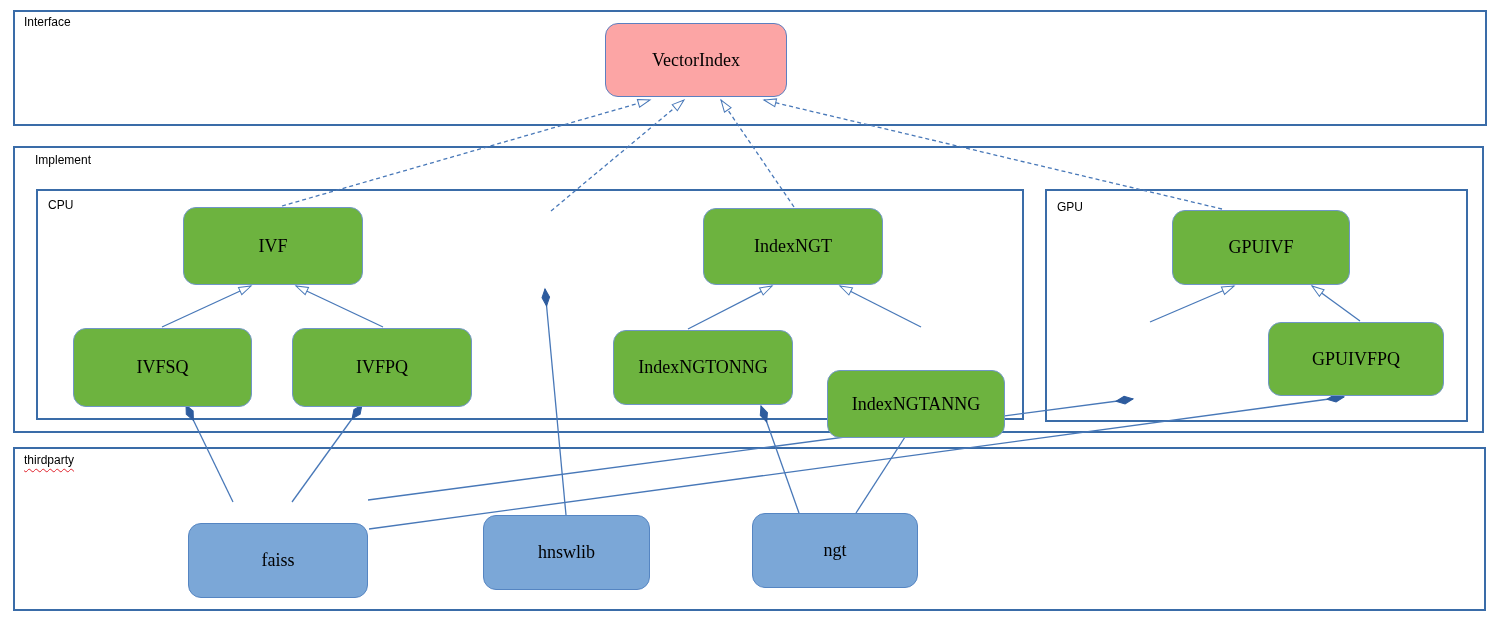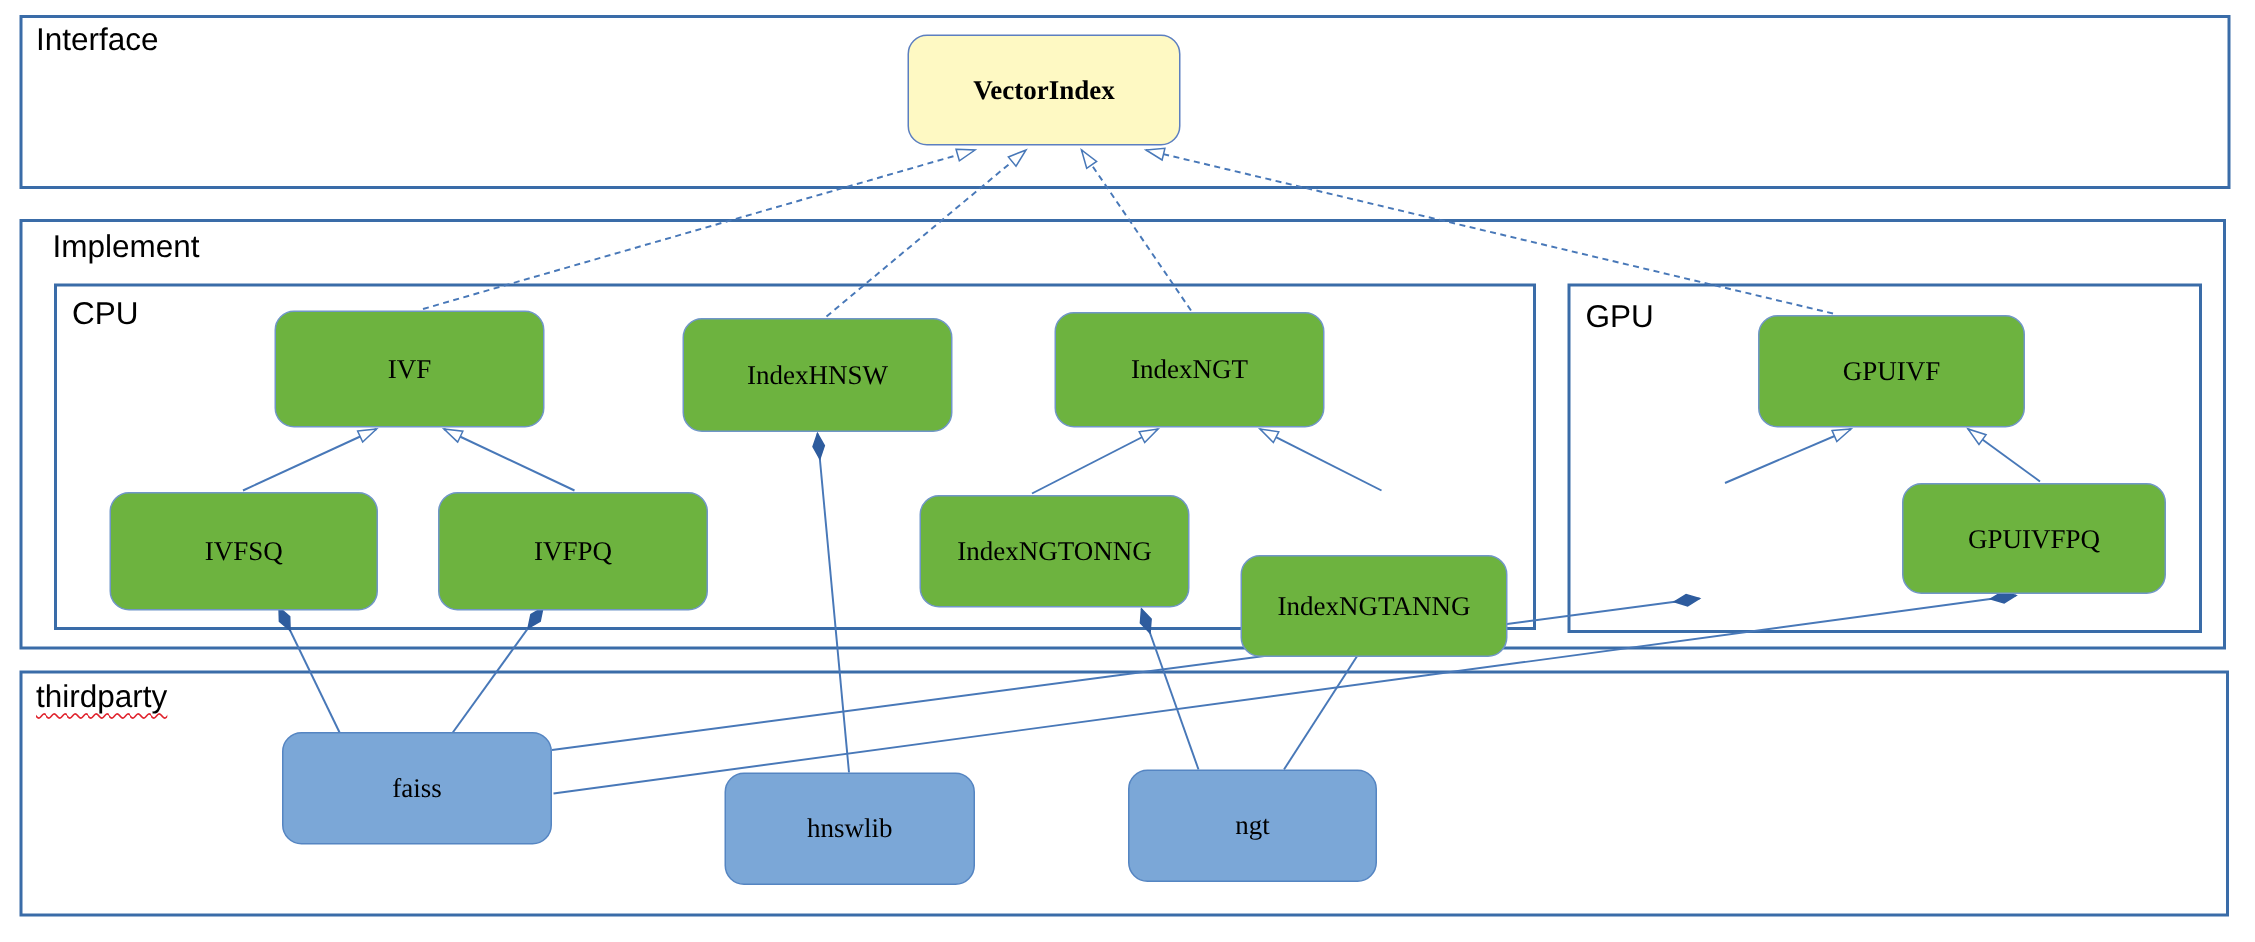--- a/index.html
+++ b/index.html
@@ -5,37 +5,37 @@
   html,body { margin:0; padding:0; background:#fff; }
   #canvas {
     position:relative; width:1503px; height:628px; background:#ffffff;
     font-family:"Liberation Sans", sans-serif; overflow:hidden;
   }
   .container {
     position:absolute; border:2px solid #3a6ca8; background:transparent;
     box-sizing:border-box; z-index:1;
   }
   .clabel {
-    position:absolute; top:7px; left:11px; font-size:21px; color:#000;
+    position:absolute; top:7px; left:11px; font-size:12px; color:#000;
     z-index:4; white-space:nowrap;
   }
   .wavy {
     text-decoration-line:underline; text-decoration-style:wavy;
     text-decoration-color:#e0232d; text-decoration-thickness:1px;
     text-underline-offset:4px;
   }
   #edges { position:absolute; left:0; top:0; z-index:2; pointer-events:none; }
   .node {
     position:absolute; display:flex; align-items:center; justify-content:center;
     font-family:"Liberation Serif", serif; font-size:18px; color:#000;
     border-radius:13px; box-sizing:border-box; z-index:3; text-align:center;
   }
   .green { background:#6db33f; border:1.5px solid #7096c8; }
   .blue  { background:#7ba7d7; border:1.5px solid #5585c2; }
-  .pink  { background:#fef9c3; border:1.5px solid #5c7fc0;font-weight:bold; }
+  .pink  { background:#fca5a5; border:1.5px solid #5c7fc0; }
   .edge  { stroke:#4878b8; stroke-width:1.3; fill:none; }
   .dashed{ stroke-dasharray:4 3; }
 </style>
 </head>
 <body>
 
 <div id="canvas">
 
   <div class="container" style="left:13px; top:10px; width:1474px; height:116px;"></div>
   <span class="clabel" style="left:24px; top:15px;">Interface</span>
@@ -79,27 +79,26 @@
     <line class="edge" x1="368" y1="500" x2="1133" y2="399" marker-end="url(#dia)"></line>
     <line class="edge" x1="369" y1="529" x2="1344" y2="397" marker-end="url(#dia)"></line>
     <line class="edge" x1="566" y1="515" x2="545" y2="289" marker-end="url(#dia)"></line>
     <line class="edge" x1="799" y1="513" x2="761" y2="406" marker-end="url(#dia)"></line>
     <line class="edge" x1="856" y1="513" x2="925" y2="406" marker-end="url(#dia)"></line>
   </svg>
 
   <div class="node pink" style="left:605px; top:23px; width:182px; height:74px;">VectorIndex</div>
 
   <div class="node green" style="left:183px; top:207px; width:180px; height:78px;">IVF</div>
-  <div class="node green" style="left:455px; top:212px; width:180px; height:76px;">IndexHNSW</div>
   <div class="node green" style="left:703px; top:208px; width:180px; height:77px;">IndexNGT</div>
   <div class="node green" style="left:73px; top:328px; width:179px; height:79px;text-align:right;">IVFSQ</div>
   <div class="node green" style="left:292px; top:328px; width:180px; height:79px;">IVFPQ</div>
   <div class="node green" style="left:613px; top:330px; width:180px; height:75px;">IndexNGTONNG</div>
   <div class="node green" style="left:827px; top:328px; width:178px; height:68px;margin-top:42px;">IndexNGTANNG</div>
 
   <div class="node green" style="left:1172px; top:210px; width:178px; height:75px;">GPUIVF</div>
   <div class="node green" style="left:1268px; top:322px; width:176px; height:74px;">GPUIVFPQ</div>
 
-  <div class="node blue" style="left:188px; top:488px; width:180px; height:75px;">faiss</div>
+  <div class="node blue" style="left:188px; top:523px; width:180px; height:75px;">faiss</div>
   <div class="node blue" style="left:483px; top:515px; width:167px; height:75px;">hnswlib</div>
   <div class="node blue" style="left:752px; top:513px; width:166px; height:75px;">ngt</div>
 
 </div>
 
 </body></html>

